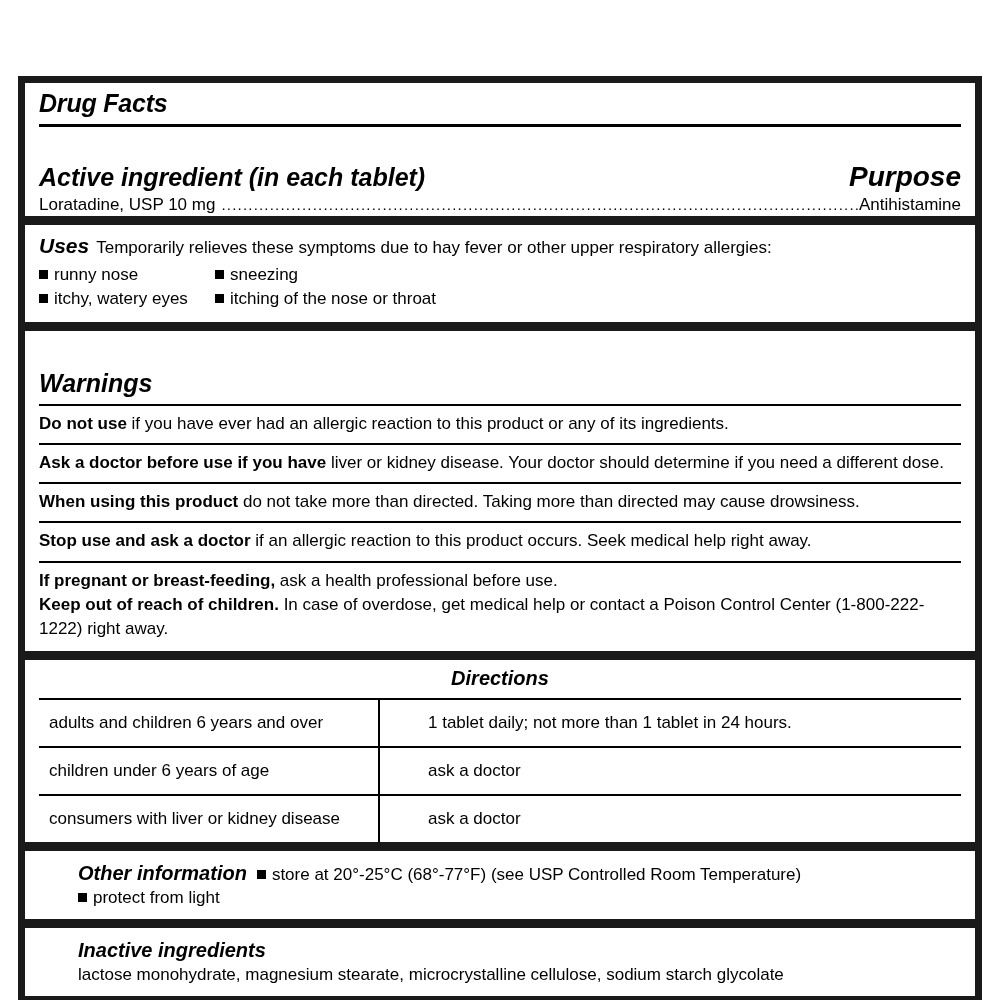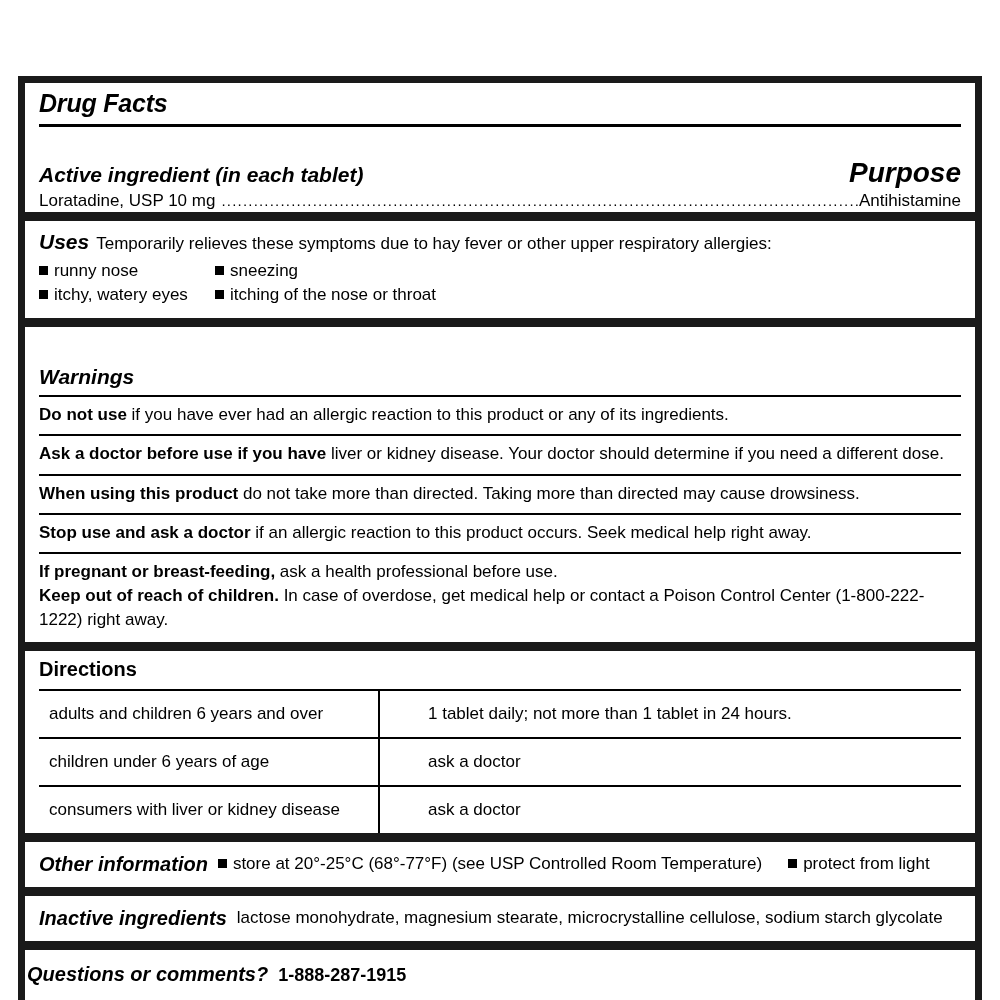--- a/index.html
+++ b/index.html
@@ -33,30 +33,32 @@
 
   
   .title-xl {
     font-size: 25px;
     font-weight: bold;
     font-style: italic;
     letter-spacing: -0.2px;
     line-height: 1.18;
   }
   .title-lg {
-    font-size: 21px;
+    font-size: 25px;
     font-weight: bold;
     font-style: italic;
     line-height: 1.2;
     margin-top: 31px;
   }
   .title-md {
     font-size: 20px;
     font-weight: bold;
+    font-style: italic;
     line-height: 1.2;
+    text-align: center;
   }
 
   .rule-thick { border-top: 3px solid #000; margin: 5px 0 4px 0; }
   .rule-thin  { border-top: 2px solid #000; margin: 7px 0 6px 0; }
 
   
   .df-head { padding-bottom: 0; }
 
   .active-row {
     display: flex;
@@ -128,24 +130,25 @@
     border-bottom: 2px solid #000;
   }
   .dir-table tr:first-child td { border-top: 2px solid #000; }
   .dir-table tr:last-child td { border-bottom: none; }
   .dir-table td.c1 { width: 340px; border-right: 2px solid #000; }
   .dir-table td.c2 { padding-left: 48px; }
 
   
   .inline-sec {
     display: flex;
-    align-items: center;
+    align-items: flex-end;
     flex-wrap: wrap;
     font-size: 17px;
     line-height: 1.35;
+    margin-left: 39px;
   }
   .inline-sec .hd {
     font-size: 20px;
     font-weight: bold;
     font-style: italic;
     margin-right: 10px;
     white-space: nowrap;
   }
   .oi-item { display: flex; align-items: baseline; margin-right: 26px; }
   .q-num { font-size: 18px; font-weight: bold; }

